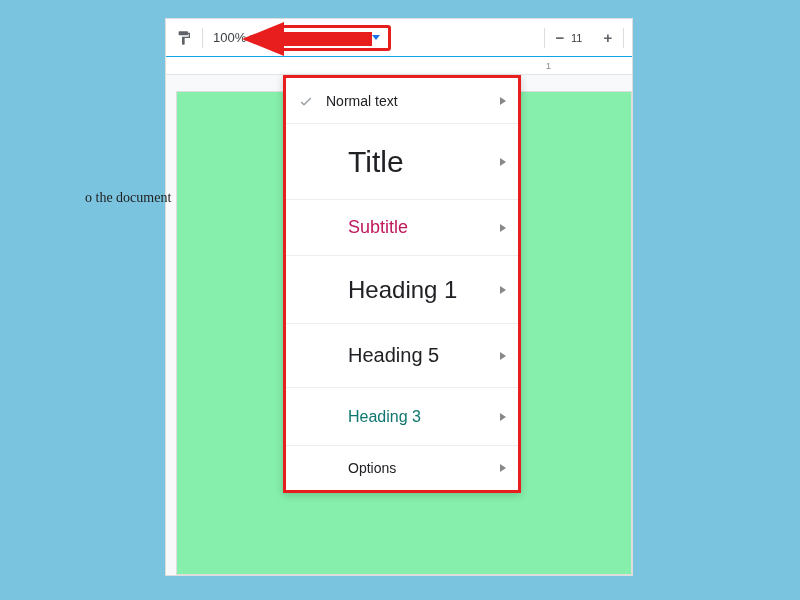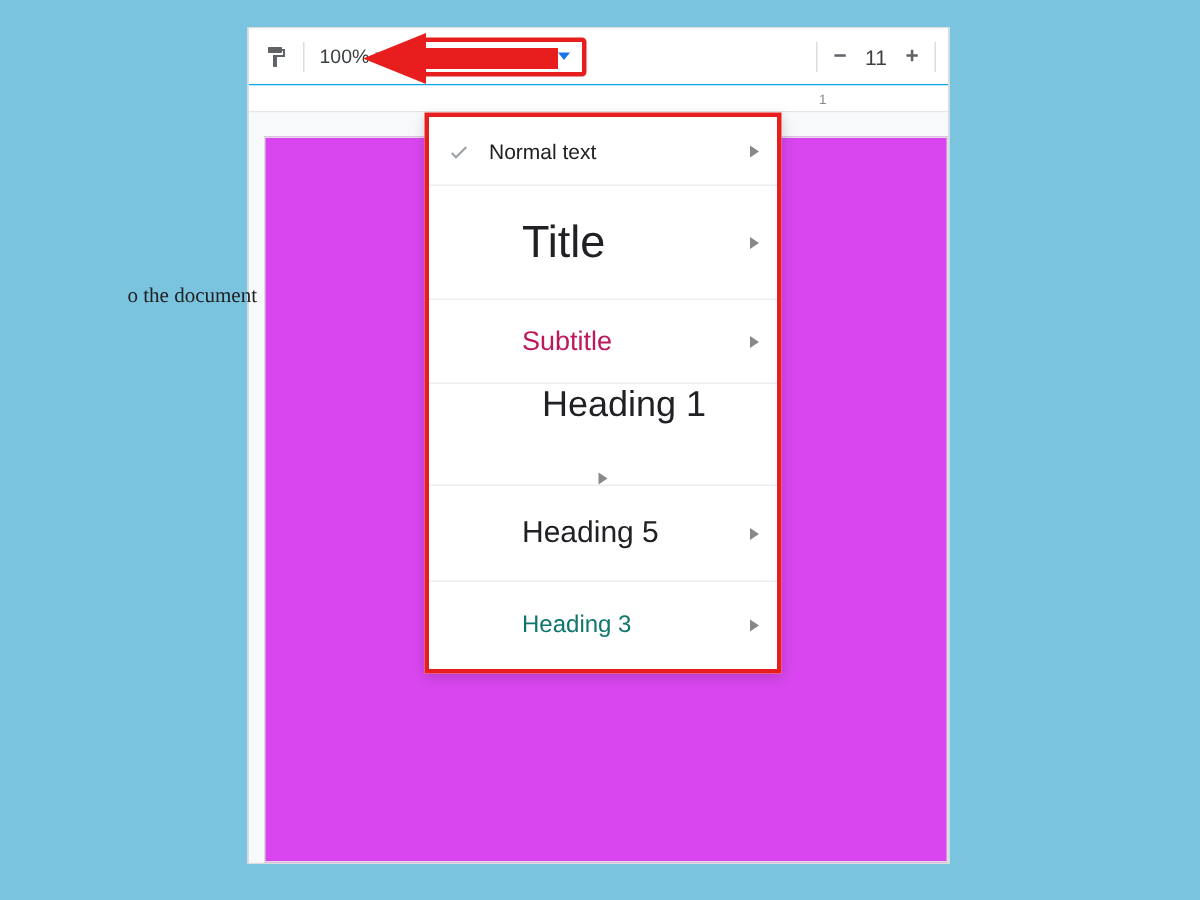--- a/index.html
+++ b/index.html
@@ -103,22 +103,21 @@
       height: 22px;
       display: flex;
       align-items: center;
       justify-content: center;
       font-size: 15px;
       color: #5f6368;
       font-weight: 600;
     }
     .font-size-val {
       width: 26px;
-      text-align: center;
-      font-size: 14px;
+      font-size: 11px;
       color: #3c4043;
     }
     .ruler {
       height: 18px;
       background: #fff;
       border-bottom: 1px solid #e5e5e5;
       position: relative;
       overflow: hidden;
     }
     .ruler-tick {
@@ -127,21 +126,21 @@
       font-size: 9px;
       color: #888;
     }
     .page-area {
       position: relative;
       padding: 16px 0 0 10px;
       background: #f8f9fa;
       height: calc(100% - 56px);
     }
     .doc-page {
-      background: #d946ef;
+      background: #86efac;
       border: 1px solid #ddd;
       height: 100%;
       padding: 60px 12px 0 0;
       position: relative;
     }
     .doc-text {
       position: absolute;
       left: -92px;
       top: 98px;
       font-size: 14px;
@@ -211,21 +210,21 @@
     .dd-label {
       flex: 1;
       color: #202124;
     }
     .dd-item[data-style-id="normal"] { min-height: 46px; }
     .dd-item[data-style-id="normal"] .dd-label { font-size: 14px; padding-left: 6px; }
     .dd-item[data-style-id="title"] { min-height: 76px; }
     .dd-item[data-style-id="title"] .dd-label { font-size: 30px; font-weight: 500; padding-left: 28px; }
     .dd-item[data-style-id="subtitle"] { min-height: 56px; }
     .dd-item[data-style-id="subtitle"] .dd-label { font-size: 18px; color: #be185d; padding-left: 28px; }
-    .dd-item[data-style-id="heading1"] { min-height: 68px; flex-direction: column; }
+    .dd-item[data-style-id="heading1"] { min-height: 68px; }
     .dd-item[data-style-id="heading1"] .dd-label { font-size: 24px; padding-left: 28px; }
     .dd-item[data-style-id="heading2"] { min-height: 64px; }
     .dd-item[data-style-id="heading2"] .dd-label { font-size: 20px; padding-left: 28px; }
     .dd-item[data-style-id="heading3"] { min-height: 58px; }
     .dd-item[data-style-id="heading3"] .dd-label { font-size: 16px; color: #0f766e; padding-left: 28px; }
     .dd-item[data-style-id="options"] { min-height: 44px; }
     .dd-item[data-style-id="options"] .dd-label { font-size: 14px; padding-left: 28px; }
     .dd-caret {
       width: 0;
       height: 0;
@@ -307,20 +306,25 @@
       <div class="dd-item" data-style-id="heading2">
         <span class="dd-check"></span>
         <span class="dd-label">Heading 5</span>
         <span class="dd-caret"></span>
       </div>
       <div class="dd-item" data-style-id="heading3">
         <span class="dd-check"></span>
         <span class="dd-label">Heading 3</span>
         <span class="dd-caret"></span>
       </div>
+      <div class="dd-item" data-style-id="options">
+        <span class="dd-check"></span>
+        <span class="dd-label">Options</span>
+        <span class="dd-caret"></span>
+      </div>
     </div>
 
 </div>
 
 <div class="arrow">
   <div class="arrow-head"></div>
   <div class="arrow-body"></div>
 </div>
 
 </body></html>

